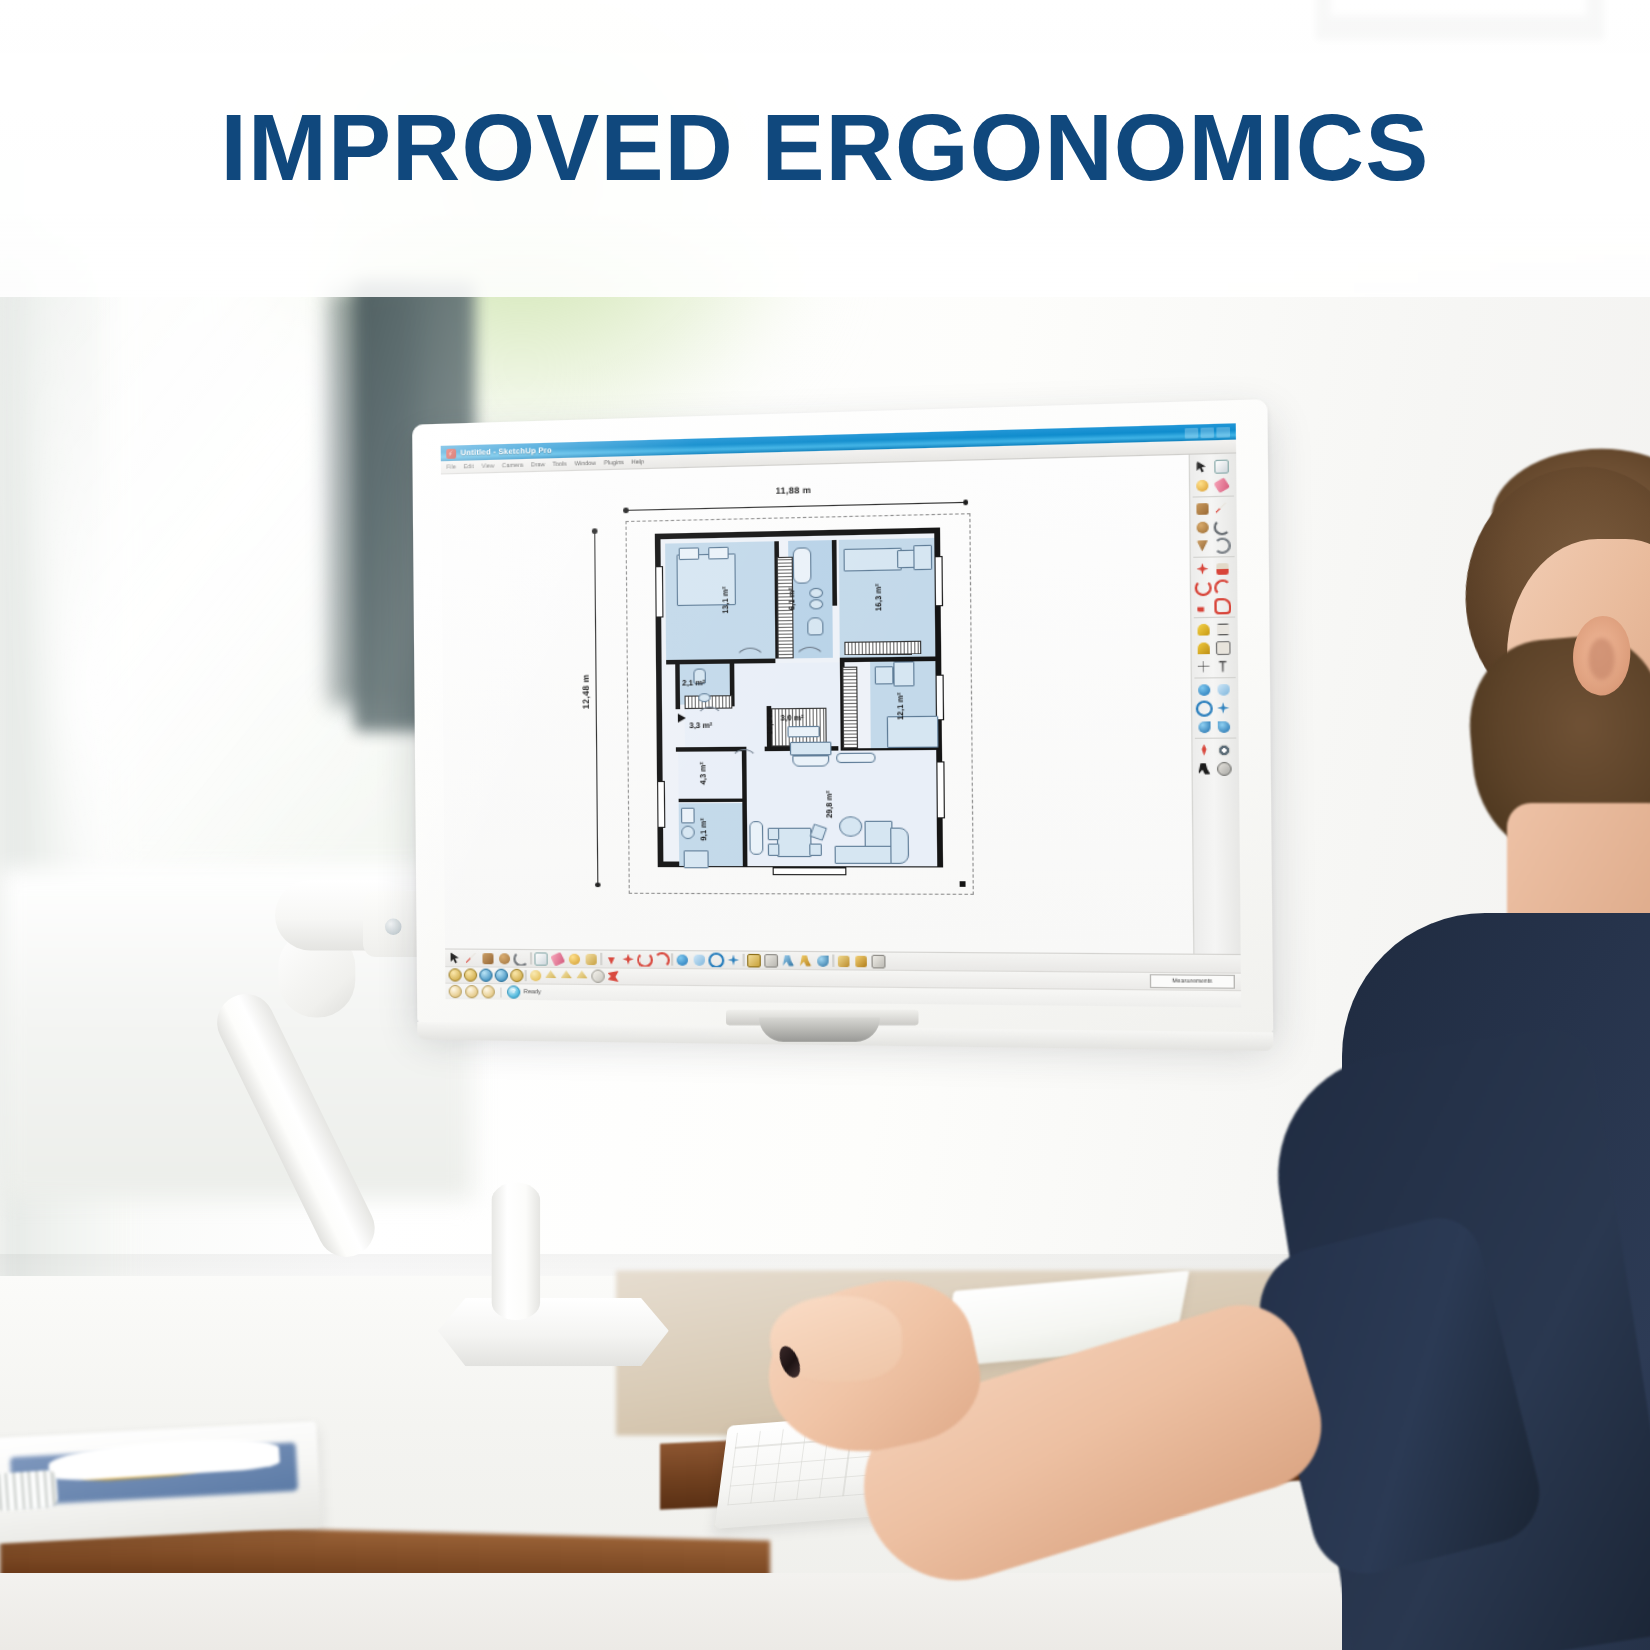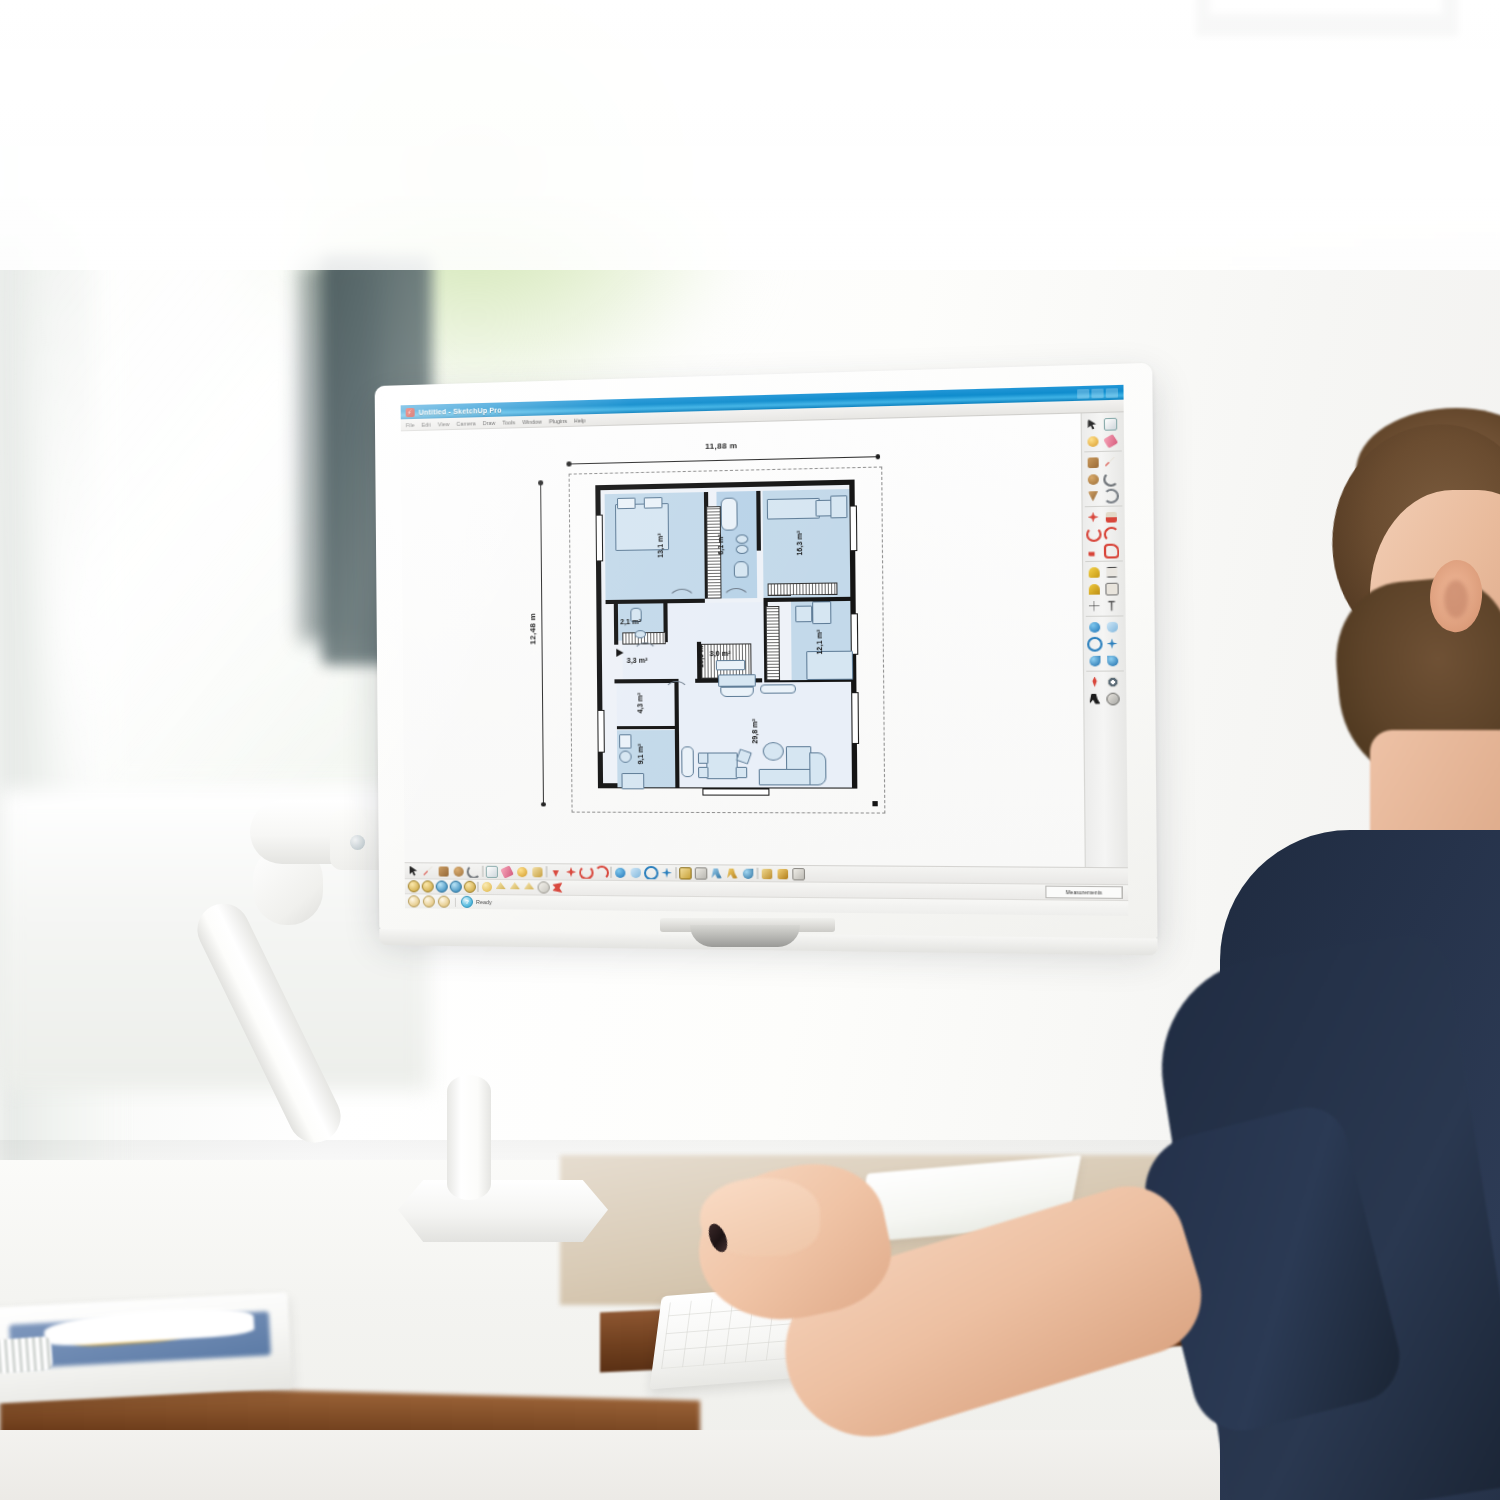--- a/index.html
+++ b/index.html
@@ -906,13 +906,14 @@
     <div class="sleeve"></div>
     <div class="forearm"></div>
     <div class="hand"></div>
     <div class="knuckles"></div>
     <div class="ring"></div>
   </div>
 
 </div>
 
 <div id="banner">
+  <h1 id="headline">IMPROVED ERGONOMICS</h1>
 </div>
 
 </body></html>

